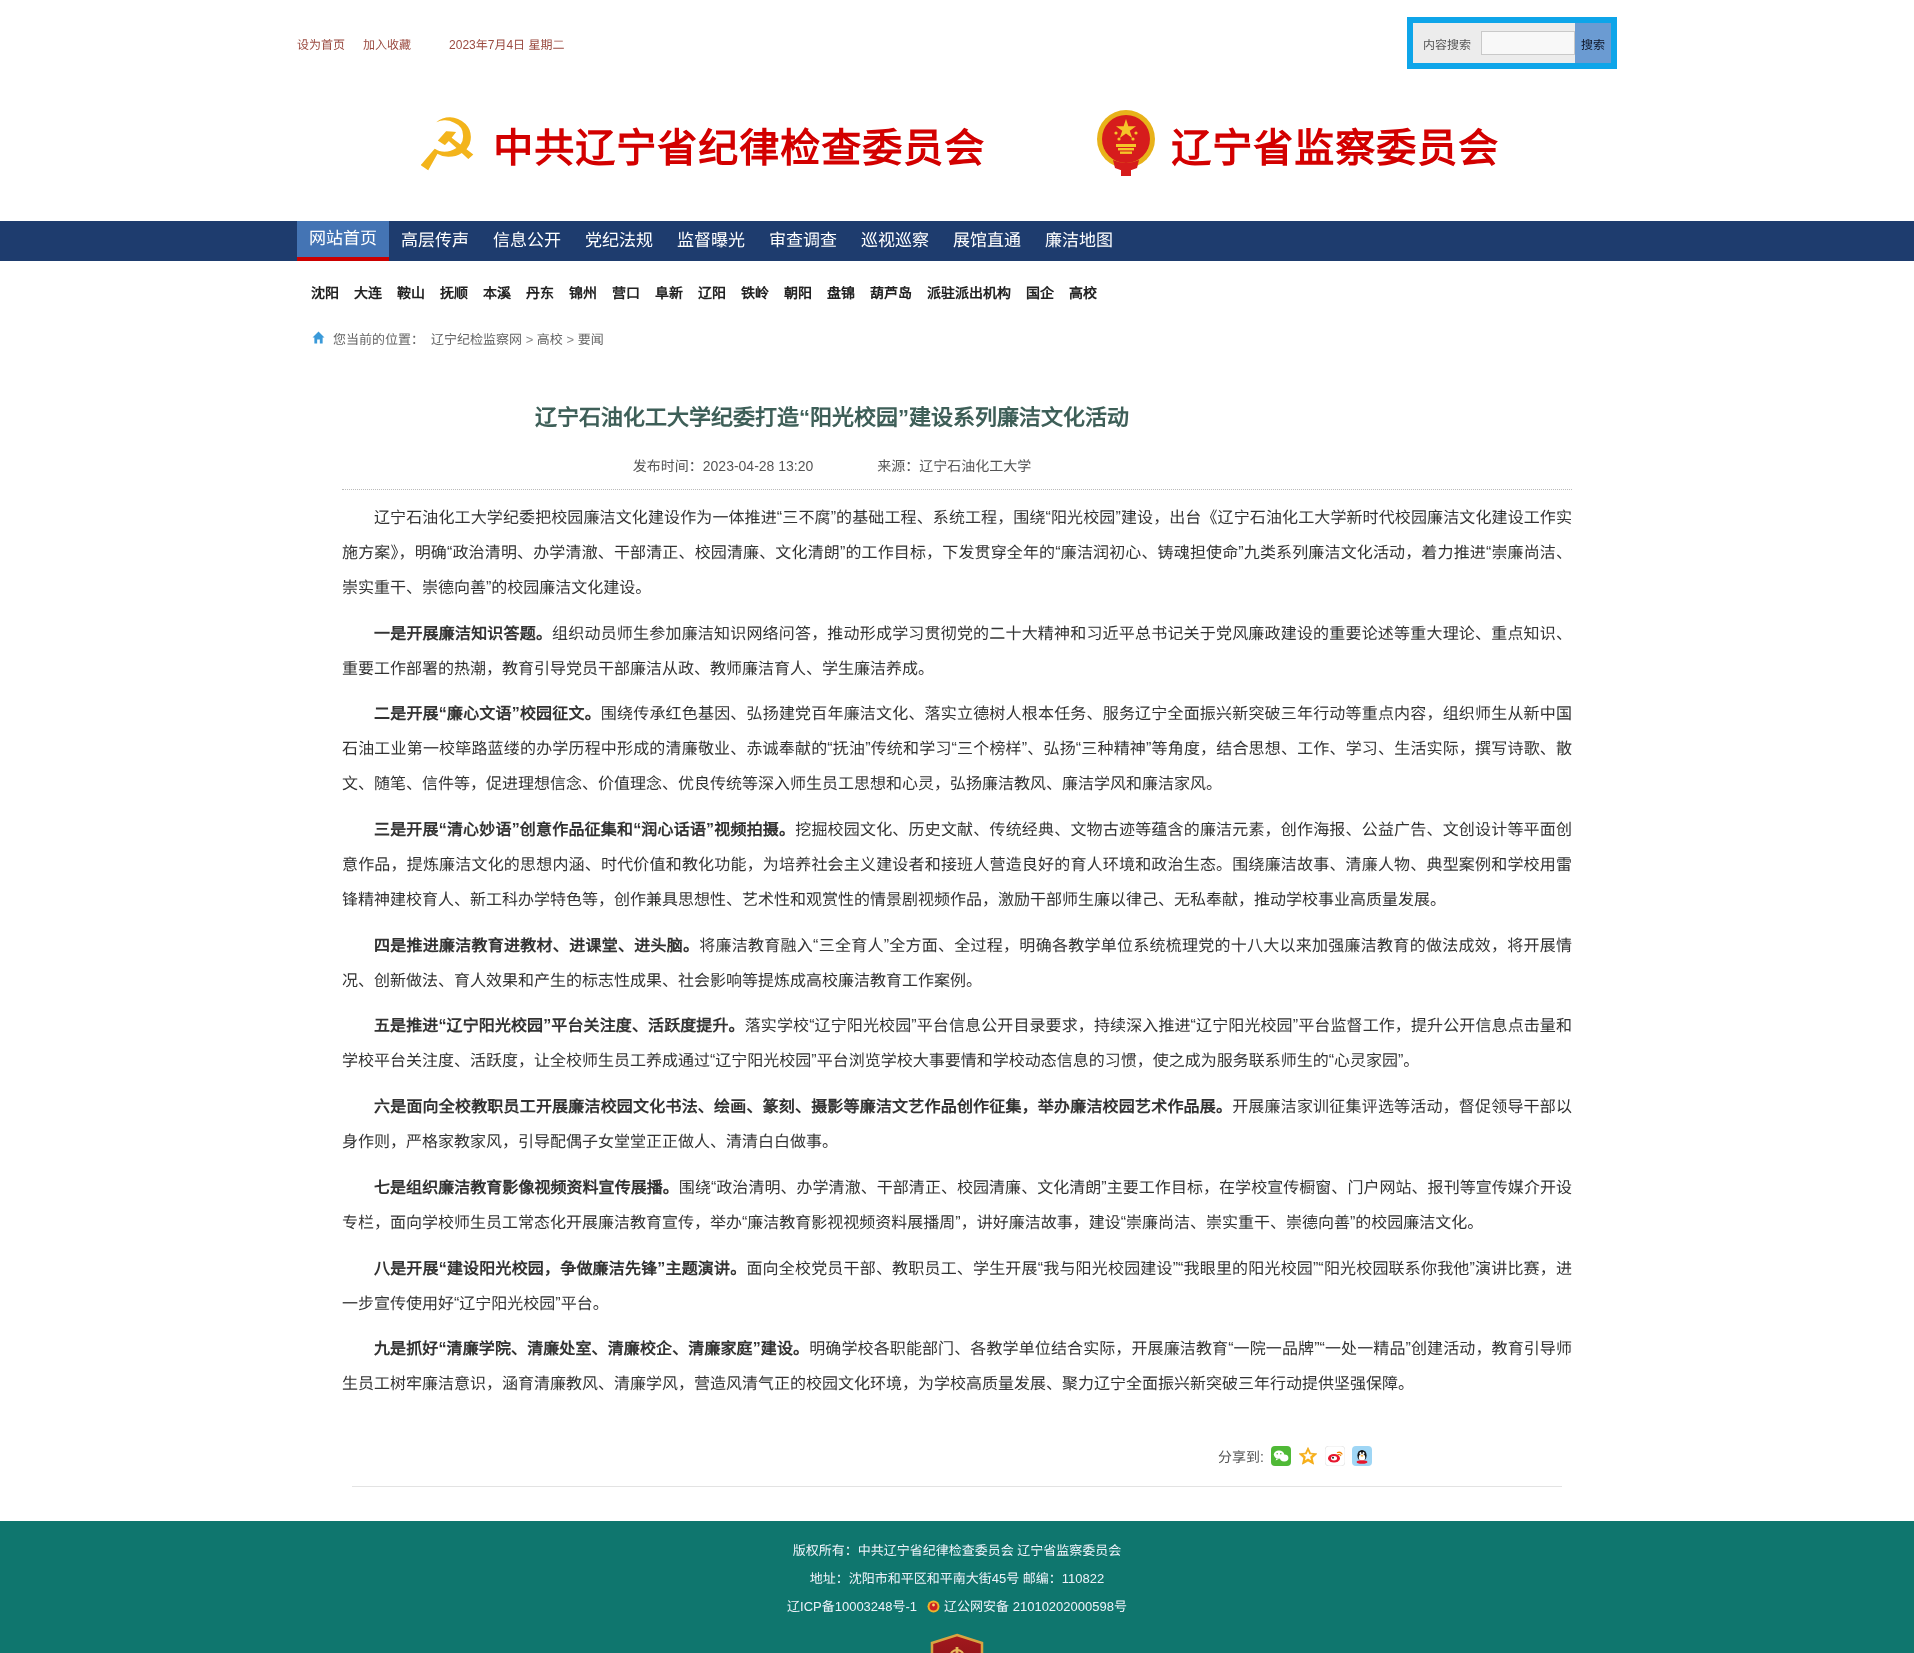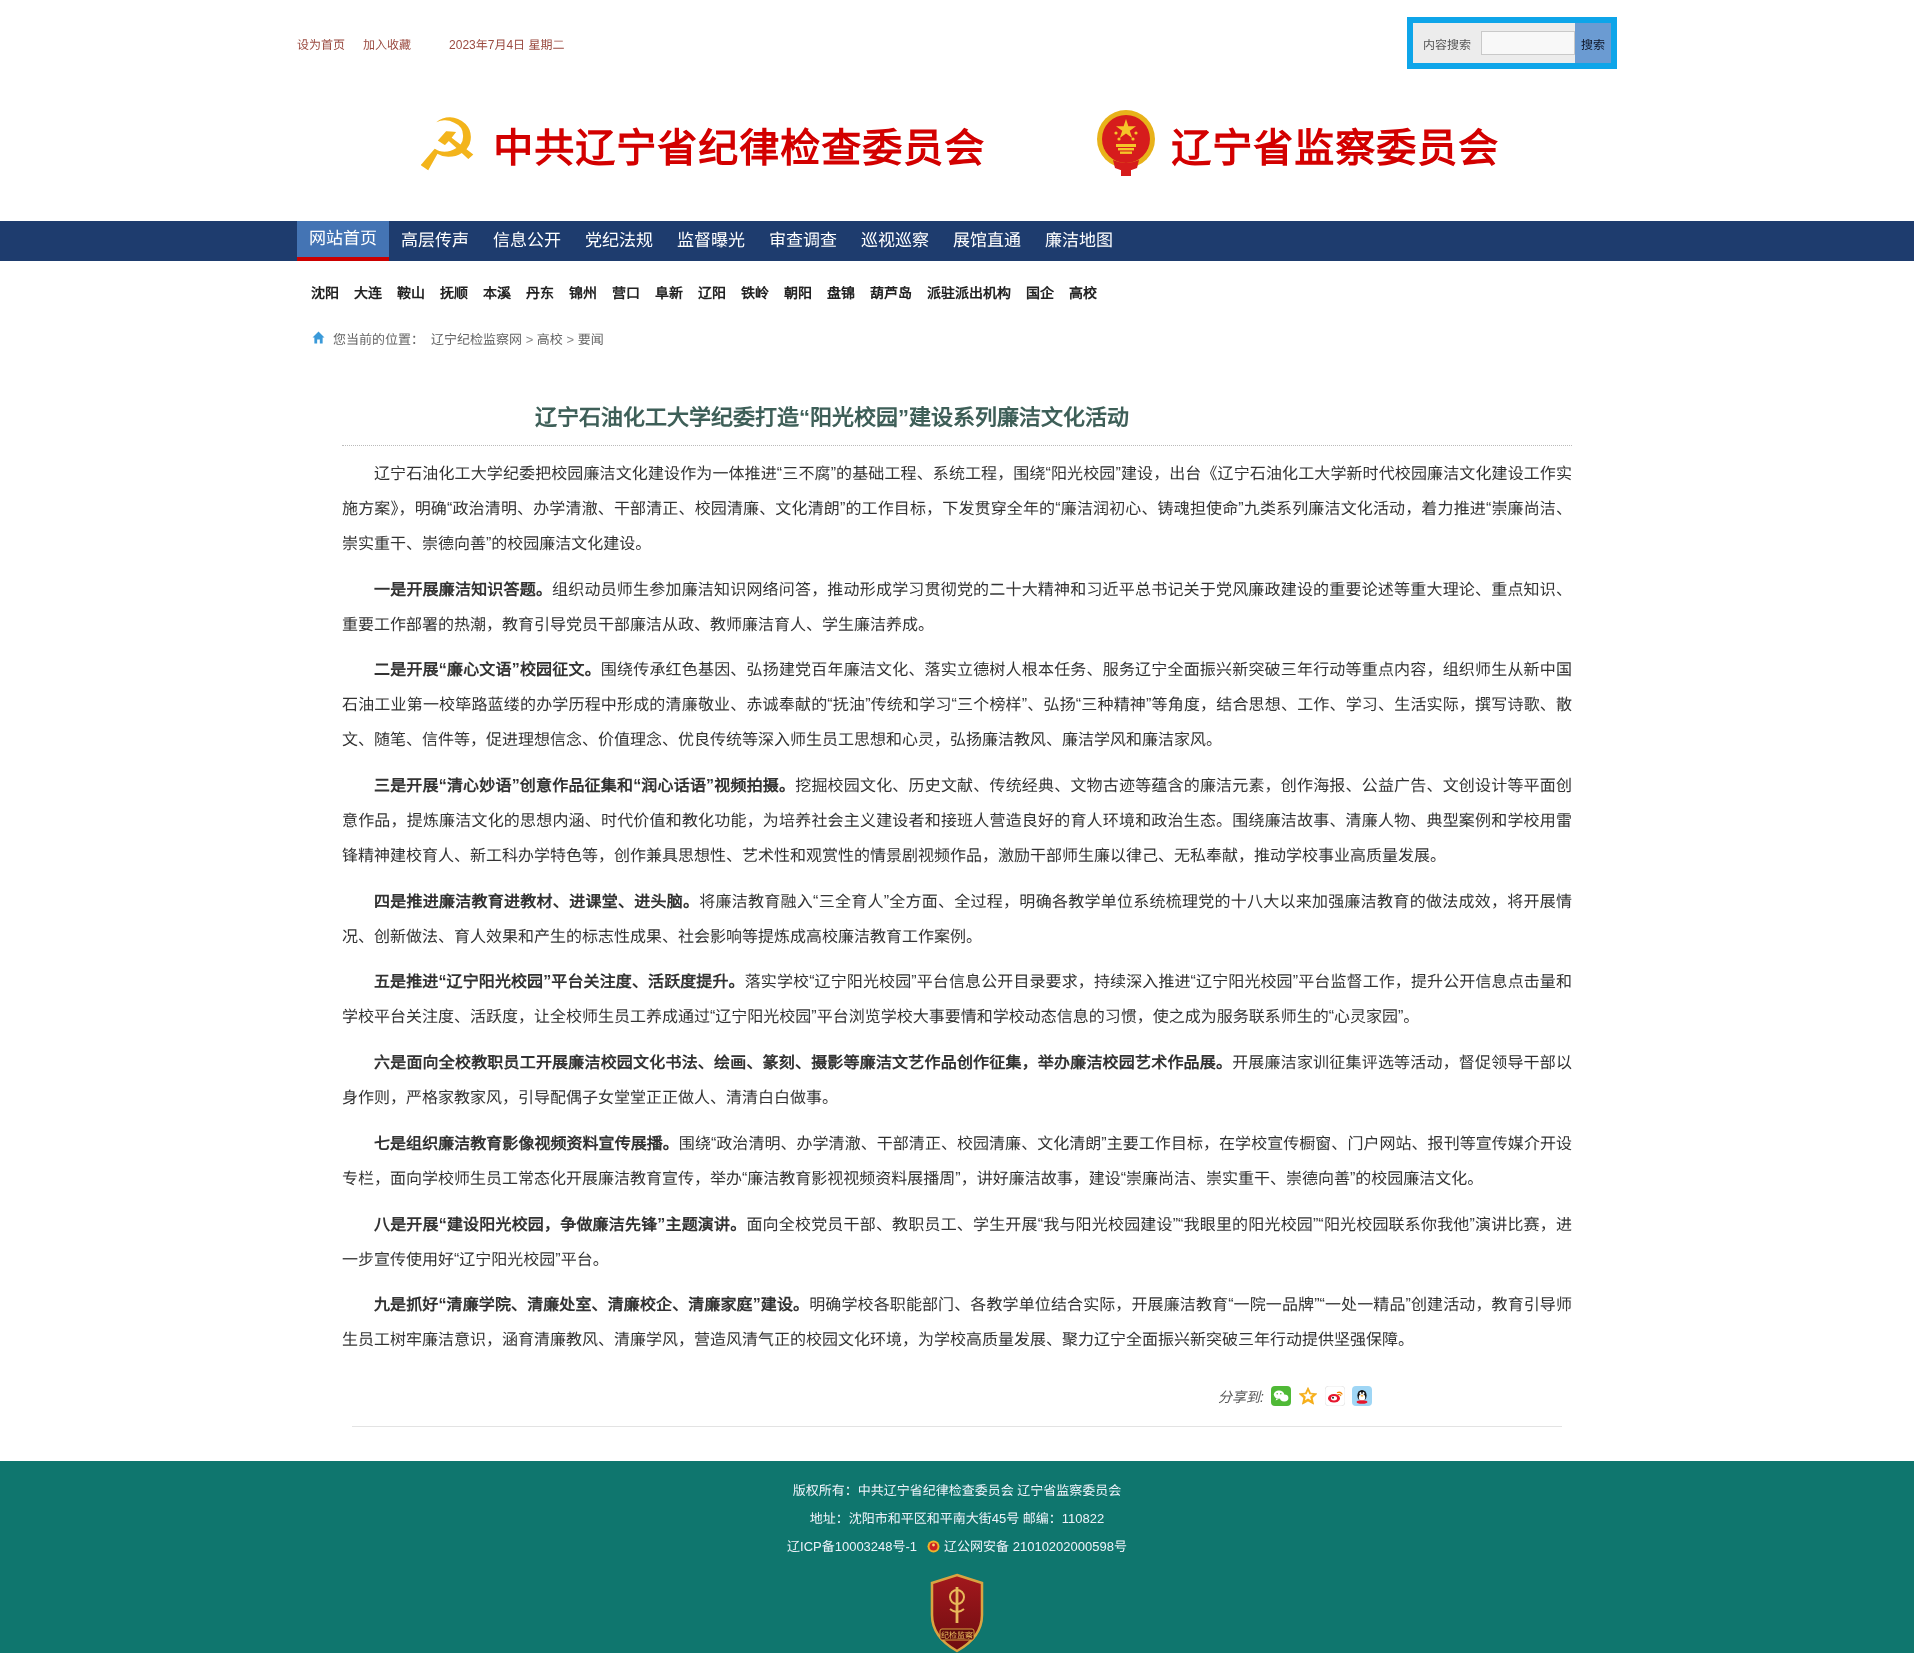--- a/index.html
+++ b/index.html
@@ -43,21 +43,21 @@
   .article{padding:16px 45px 0;box-sizing:border-box;width:1320px;margin:0 auto;}
   .article-head{width:980px;}
   .article-title{text-align:center;font-size:22px;font-weight:bold;color:#3e5f58;margin:14px 0 0;}
   .article-meta{text-align:center;margin-top:24px;font-size:14px;color:#555;}
   .article-meta span{margin:0 30px;}
   .dotted{border-bottom:1px dotted #bbb;margin:14px 0 8px;}
   .article-body p{font-size:16px;line-height:2.18;text-indent:2em;margin:11px 0;text-align:justify;}
   .lead{font-weight:bold;}
 
   
-  .share{display:flex;justify-content:flex-end;align-items:center;gap:7px;padding-right:200px;margin:28px 0 20px;font-size:14px;color:#555;font-style:italic;}
+  .share{display:flex;justify-content:flex-end;align-items:center;gap:7px;padding-right:200px;margin:44px 0 20px;font-size:14px;color:#555;}
   .share-icon{width:20px;height:20px;display:inline-block;cursor:pointer;}
   .bottom-sep{border-bottom:1px solid #e3e3e3;margin:0 10px;}
   .pre-footer-gap{height:34px;}
 
   
   .footer{background:#0f766e;color:#eef2fa;text-align:center;padding:16px 0 12px;font-size:13px;}
   .footer-line{line-height:28px;}
   .footer-line a{color:#eef2fa;}
   .police-icon{display:inline-block;vertical-align:-2px;margin:0 4px 0 10px;}
   .footer-badge{margin-top:10px;}
@@ -125,20 +125,24 @@
       <path d="M2 10 L10 2 L18 10 L15.5 10 L15.5 18 L11.8 18 L11.8 12.5 L8.2 12.5 L8.2 18 L4.5 18 L4.5 10 Z" fill="#3a9ad9"></path>
     </svg>
   </span>
   <span>您当前的位置：</span>
   <span><a>辽宁纪检监察网</a><span class="crumb-sep"> &gt; </span><a>高校</a><span class="crumb-sep"> &gt; </span><a>要闻</a></span>
 </div>
 
 <div class="article">
   <div class="article-head">
     <h1 class="article-title">辽宁石油化工大学纪委打造“阳光校园”建设系列廉洁文化活动</h1>
+    <div class="article-meta">
+      <span>发布时间：2023-04-28 13:20</span>
+      <span>来源：辽宁石油化工大学</span>
+    </div>
   </div>
   <div class="dotted"></div>
 
   <div class="article-body">
       <p><span>辽宁石油化工大学纪委把校园廉洁文化建设作为一体推进“三不腐”的基础工程、系统工程，围绕“阳光校园”建设，出台《辽宁石油化工大学新时代校园廉洁文化建设工作实施方案》，明确“政治清明、办学清澈、干部清正、校园清廉、文化清朗”的工作目标，下发贯穿全年的“廉洁润初心、铸魂担使命”九类系列廉洁文化活动，着力推进“崇廉尚洁、崇实重干、崇德向善”的校园廉洁文化建设。</span></p>
       <p><span class="lead">一是开展廉洁知识答题。</span><span>组织动员师生参加廉洁知识网络问答，推动形成学习贯彻党的二十大精神和习近平总书记关于党风廉政建设的重要论述等重大理论、重点知识、重要工作部署的热潮，教育引导党员干部廉洁从政、教师廉洁育人、学生廉洁养成。</span></p>
       <p><span class="lead">二是开展“廉心文语”校园征文。</span><span>围绕传承红色基因、弘扬建党百年廉洁文化、落实立德树人根本任务、服务辽宁全面振兴新突破三年行动等重点内容，组织师生从新中国石油工业第一校筚路蓝缕的办学历程中形成的清廉敬业、赤诚奉献的“抚油”传统和学习“三个榜样”、弘扬“三种精神”等角度，结合思想、工作、学习、生活实际，撰写诗歌、散文、随笔、信件等，促进理想信念、价值理念、优良传统等深入师生员工思想和心灵，弘扬廉洁教风、廉洁学风和廉洁家风。</span></p>
       <p><span class="lead">三是开展“清心妙语”创意作品征集和“润心话语”视频拍摄。</span><span>挖掘校园文化、历史文献、传统经典、文物古迹等蕴含的廉洁元素，创作海报、公益广告、文创设计等平面创意作品，提炼廉洁文化的思想内涵、时代价值和教化功能，为培养社会主义建设者和接班人营造良好的育人环境和政治生态。围绕廉洁故事、清廉人物、典型案例和学校用雷锋精神建校育人、新工科办学特色等，创作兼具思想性、艺术性和观赏性的情景剧视频作品，激励干部师生廉以律己、无私奉献，推动学校事业高质量发展。</span></p>
       <p><span class="lead">四是推进廉洁教育进教材、进课堂、进头脑。</span><span>将廉洁教育融入“三全育人”全方面、全过程，明确各教学单位系统梳理党的十八大以来加强廉洁教育的做法成效，将开展情况、创新做法、育人效果和产生的标志性成果、社会影响等提炼成高校廉洁教育工作案例。</span></p>
       <p><span class="lead">五是推进“辽宁阳光校园”平台关注度、活跃度提升。</span><span>落实学校“辽宁阳光校园”平台信息公开目录要求，持续深入推进“辽宁阳光校园”平台监督工作，提升公开信息点击量和学校平台关注度、活跃度，让全校师生员工养成通过“辽宁阳光校园”平台浏览学校大事要情和学校动态信息的习惯，使之成为服务联系师生的“心灵家园”。</span></p>

